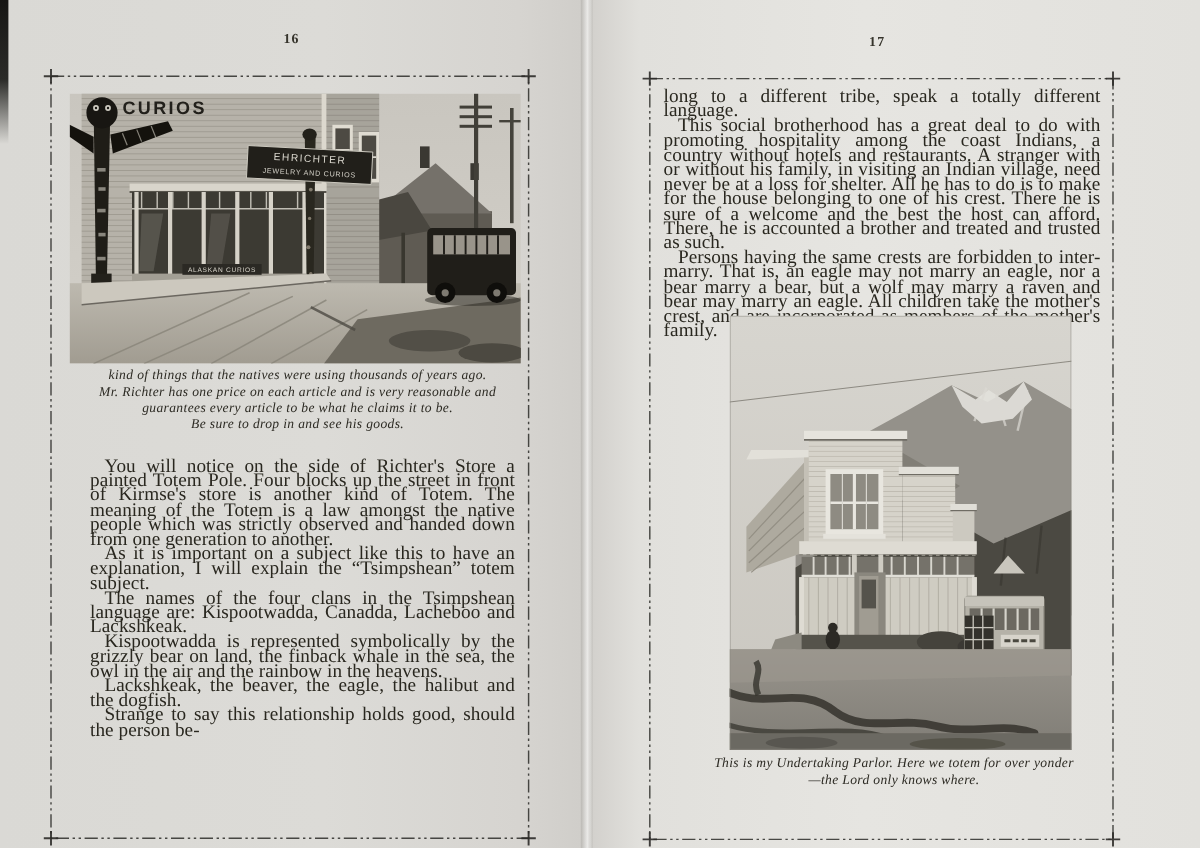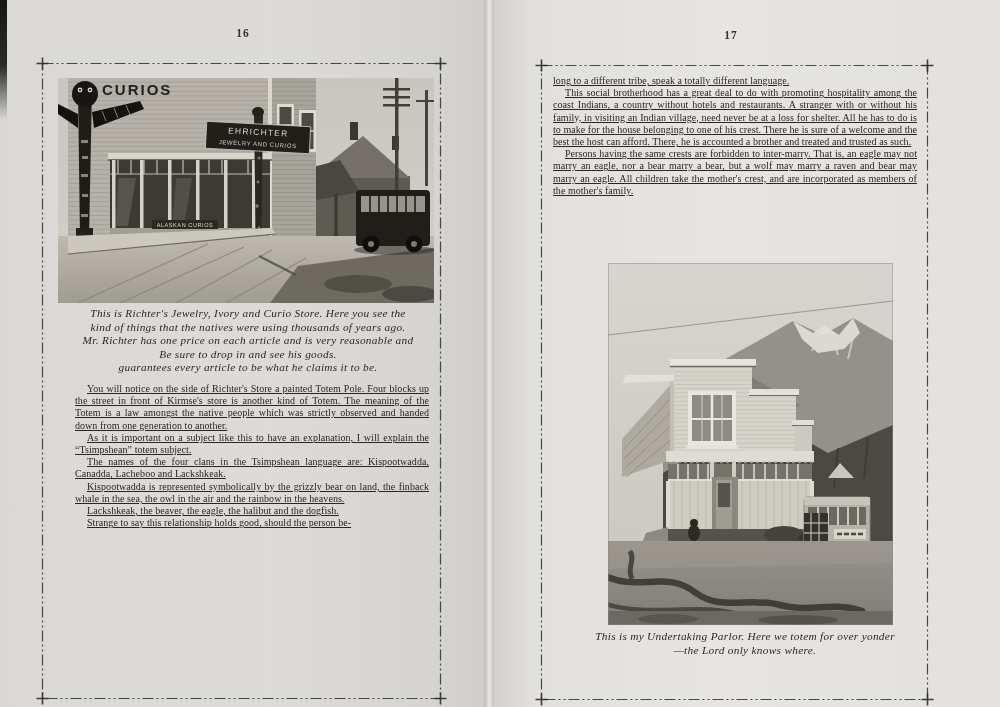--- a/index.html
+++ b/index.html
@@ -14,22 +14,22 @@
     background:linear-gradient(to right,rgba(110,108,102,.22),rgba(255,255,255,.55) 55%,rgba(140,138,132,.18));}
   .edge-dark{position:absolute;left:0;top:0;width:7px;height:120px;
     background:linear-gradient(to bottom,#161614 0%,#2b2b28 55%,rgba(70,70,66,0) 100%);}
   .borders{position:absolute;left:0;top:0;pointer-events:none;}
   .pagenum{position:absolute;width:200px;text-align:center;color:#36342c;
     font-size:11.5px;letter-spacing:1px;font-weight:bold;}
   .photo{position:absolute;}
   .photo svg{display:block;}
   .caption{position:absolute;color:#2b2922;font-style:italic;font-size:11.3px;
     line-height:13.6px;text-align:center;letter-spacing:.3px;}
-  .body-text{position:absolute;color:#29271f;font-size:10px;line-height:12.2px;
-    text-align:justify;letter-spacing:.05px;text-decoration:underline;}
+  .body-text{position:absolute;color:#29271f;font-size:16px;line-height:12.2px;
+    text-align:justify;letter-spacing:.05px;}
   .body-text p{margin:0;text-indent:12px;}
   .body-text p.noindent{text-indent:0;}
 </style>
 </head>
 <body>
 
 <div class="scan">
 
   <div class="page left"></div>
   <div class="page right"></div>
@@ -209,25 +209,24 @@
         </g>
         <circle cx="313" cy="166" r="8.5" fill="#0f0e0b"></circle>
           <circle cx="356" cy="166" r="8.5" fill="#0f0e0b"></circle>
         <circle cx="313" cy="166" r="3" fill="#7e7a71"></circle>
           <circle cx="356" cy="166" r="3" fill="#7e7a71"></circle>
       </g>
     </svg>
   </div>
 
   <div class="caption" style="left:62px;top:307px;width:372px">
-    <div>This is Richter's Jewelry, Ivory and Curio Store. Here you see the</div>
     <div>kind of things that the natives were using thousands of years ago.</div>
     <div>Mr. Richter has one price on each article and is very reasonable and</div>
+    <div>guarantees every article to be what he claims it to be.</div>
     <div>Be sure to drop in and see his goods.</div>
-    <div>guarantees every article to be what he claims it to be.</div>
   </div>
 
   <div class="body-text" style="left:75px;top:383px;width:354px">
     <p>You will notice on the side of Richter's Store a painted Totem Pole. Four blocks up the street in front of Kirmse's store is another kind of Totem. The meaning of the Totem is a law amongst the native people which was strictly observed and handed down from one generation to another.</p>
     <p>As it is important on a subject like this to have an explanation, I will explain the “Tsimpshean” totem subject.</p>
     <p>The names of the four clans in the Tsimpshean language are: Kispootwadda, Canadda, Lacheboo and Lackshkeak.</p>
     <p>Kispootwadda is represented symbolically by the grizzly bear on land, the finback whale in the sea, the owl in the air and the rainbow in the heavens.</p>
     <p>Lackshkeak, the beaver, the eagle, the halibut and the dogfish.</p>
     <p>Strange to say this relationship holds good, should the person be-</p>
   </div>

